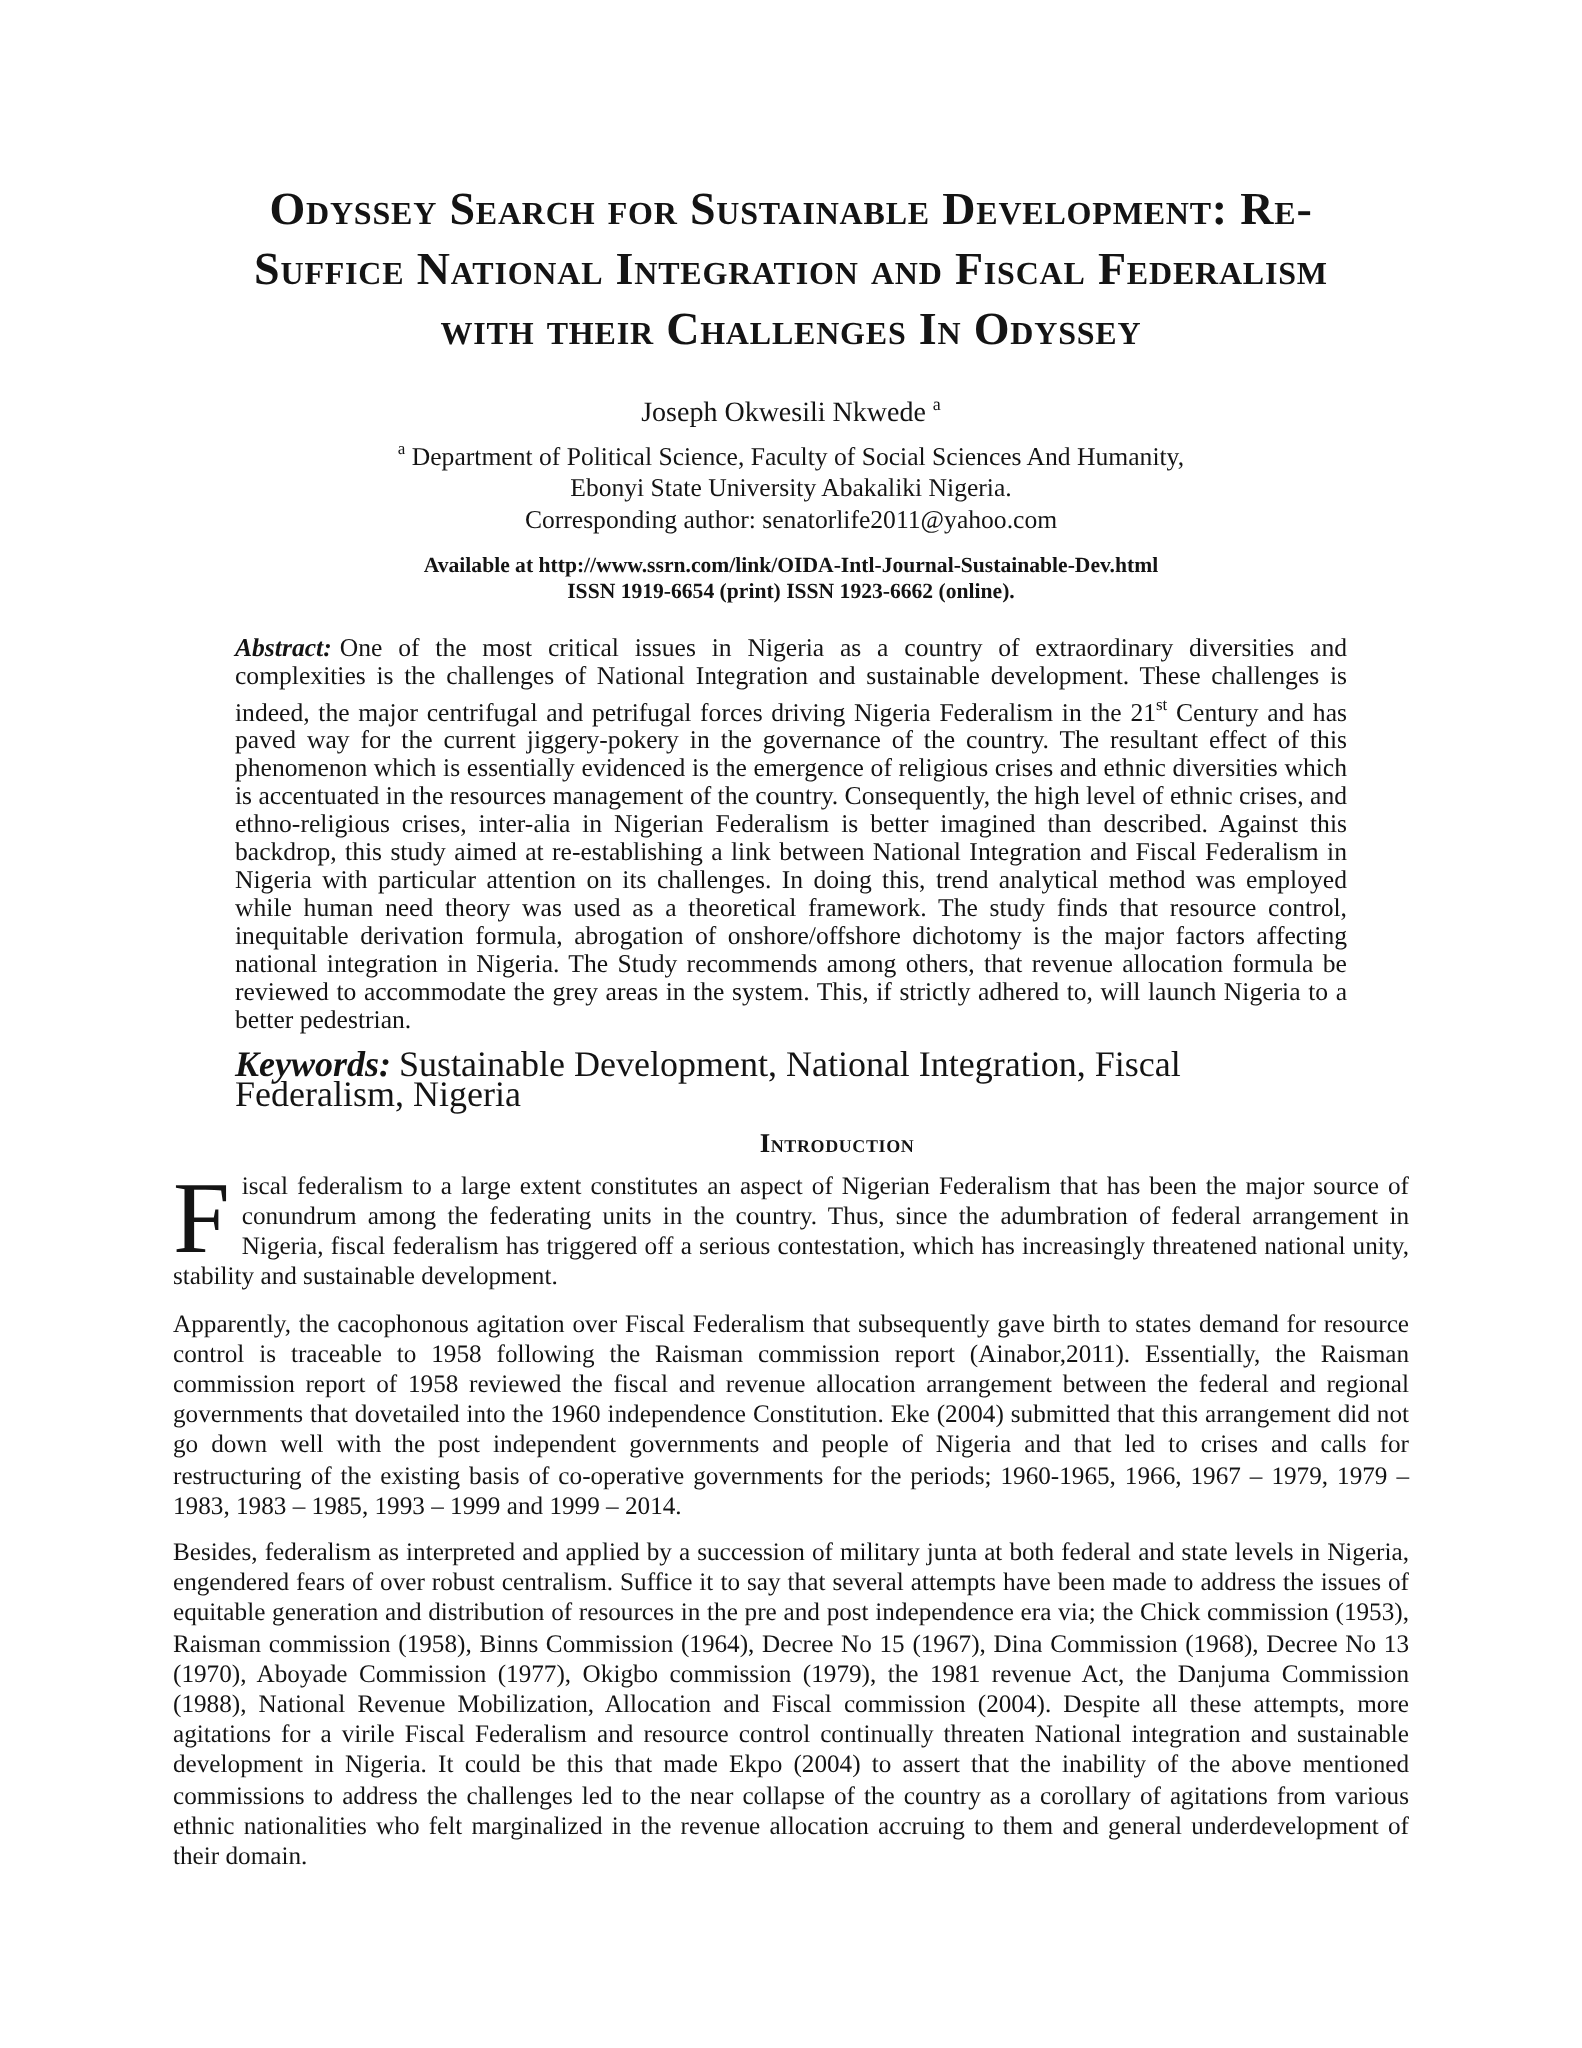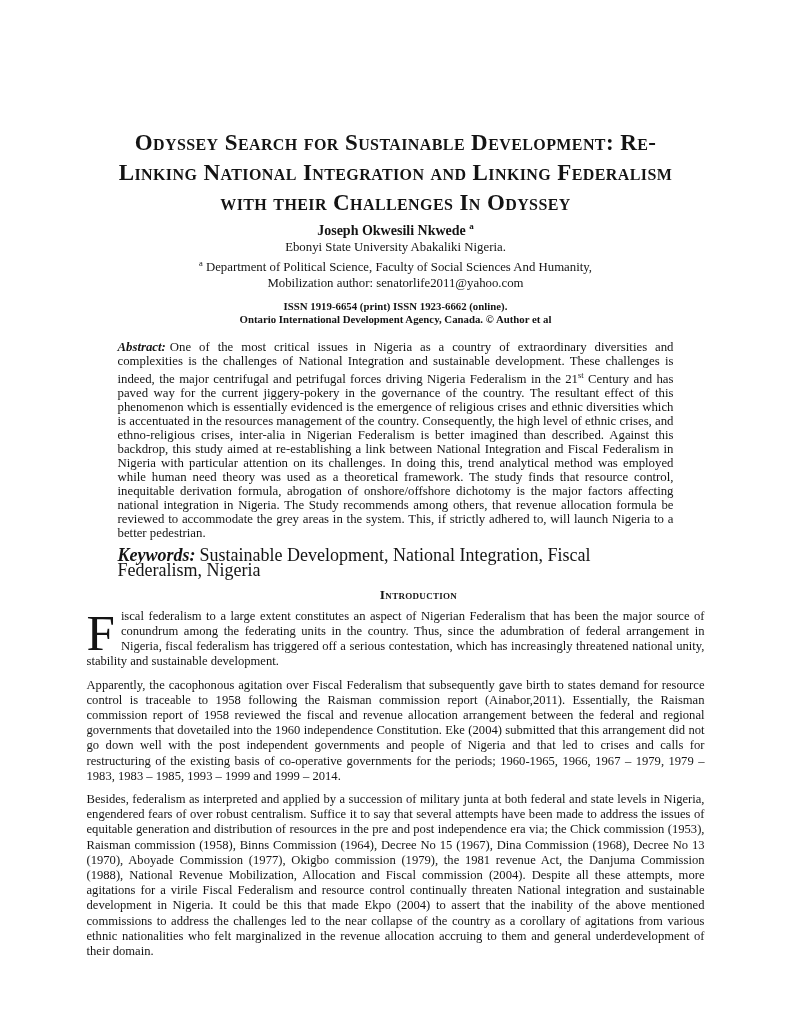--- a/index.html
+++ b/index.html
@@ -21,27 +21,27 @@
   }
   
   .title-block {
     padding-top: 90px;
     text-align: center;
     font-weight: bold;
     font-variant: small-caps;
     font-size: 23px;
     line-height: 30px;
     letter-spacing: 0.4px;
-    margin-top: 38px;
   }
   .title-line { white-space: nowrap; }
   
   .byline {
+    margin-top: 14px;
     text-align: center;
-    font-weight: bold;
+    font-weight: normal;
     font-size: 14px;
     line-height: 17px;
   }
   .byline sup { font-size: 9px; }
   .affiliation {
     text-align: center;
     font-size: 12.8px;
     line-height: 16px;
   }
   .affiliation sup { font-size: 8.5px; }
@@ -101,35 +101,35 @@
     margin: 3px 6px 0 0;
   }
 </style>
 </head>
 <body>
 
 <div class="page">
 
   <div class="title-block">
     <div class="title-line">Odyssey Search for Sustainable Development: Re-</div>
-    <div class="title-line">Linking National Integration and Linking Federalism</div>
+    <div class="title-line">Suffice National Integration and Fiscal Federalism</div>
     <div class="title-line">with their Challenges In Odyssey</div>
   </div>
 
   <div class="byline"><span>Joseph Okwesili Nkwede</span> <sup>a</sup></div>
 
   <div class="affiliation">
+    <div><sup>a</sup><span> Department of Political Science, Faculty of Social Sciences And Humanity,</span></div>
     <div>Ebonyi State University Abakaliki Nigeria.</div>
-    <div><sup>a</sup><span> Department of Political Science, Faculty of Social Sciences And Humanity,</span></div>
-    <div>Mobilization author: senatorlife2011@yahoo.com</div>
+    <div>Corresponding author: senatorlife2011@yahoo.com</div>
   </div>
 
   <div class="availability">
+    <div>Available at http://www.ssrn.com/link/OIDA-Intl-Journal-Sustainable-Dev.html</div>
     <div>ISSN 1919-6654 (print) ISSN 1923-6662 (online).</div>
-    <div>Ontario International Development Agency, Canada. © Author et al</div>
   </div>
 
   <p class="abstract"><span class="lead-label">Abstract:</span><span>One of the most critical issues in Nigeria as a country of extraordinary diversities and complexities is the challenges of National Integration and sustainable development. These challenges is indeed, the major centrifugal and petrifugal forces driving Nigeria Federalism in the 21</span><sup>st</sup><span> Century and has paved way for the current jiggery-pokery in the governance of the country. The resultant effect of this phenomenon which is essentially evidenced is the emergence of religious crises and ethnic diversities which is accentuated in the resources management of the country. Consequently, the high level of ethnic crises, and ethno-religious crises, inter-alia in Nigerian Federalism is better imagined than described. Against this backdrop, this study aimed at re-establishing a link between National Integration and Fiscal Federalism in Nigeria with particular attention on its challenges. In doing this, trend analytical method was employed while human need theory was used as a theoretical framework. The study finds that resource control, inequitable derivation formula, abrogation of onshore/offshore dichotomy is the major factors affecting national integration in Nigeria.  The Study recommends among others, that revenue allocation formula be reviewed to accommodate the grey areas in the system. This, if strictly adhered to, will launch Nigeria to a better pedestrian.</span></p>
 
   <p class="keywords"><span class="lead-label">Keywords:</span><span>Sustainable Development, National Integration, Fiscal Federalism, Nigeria</span></p>
 
   <h2 class="section-heading">Introduction</h2>
 
   <p class="body-par first"><span class="dropcap">F</span><span>iscal federalism to a large extent constitutes an aspect of Nigerian Federalism that has been the major source of conundrum among the federating units in the country. Thus, since the adumbration of federal arrangement in Nigeria, fiscal federalism has triggered off a serious contestation, which has increasingly threatened national unity, stability and sustainable development.</span></p>
 

